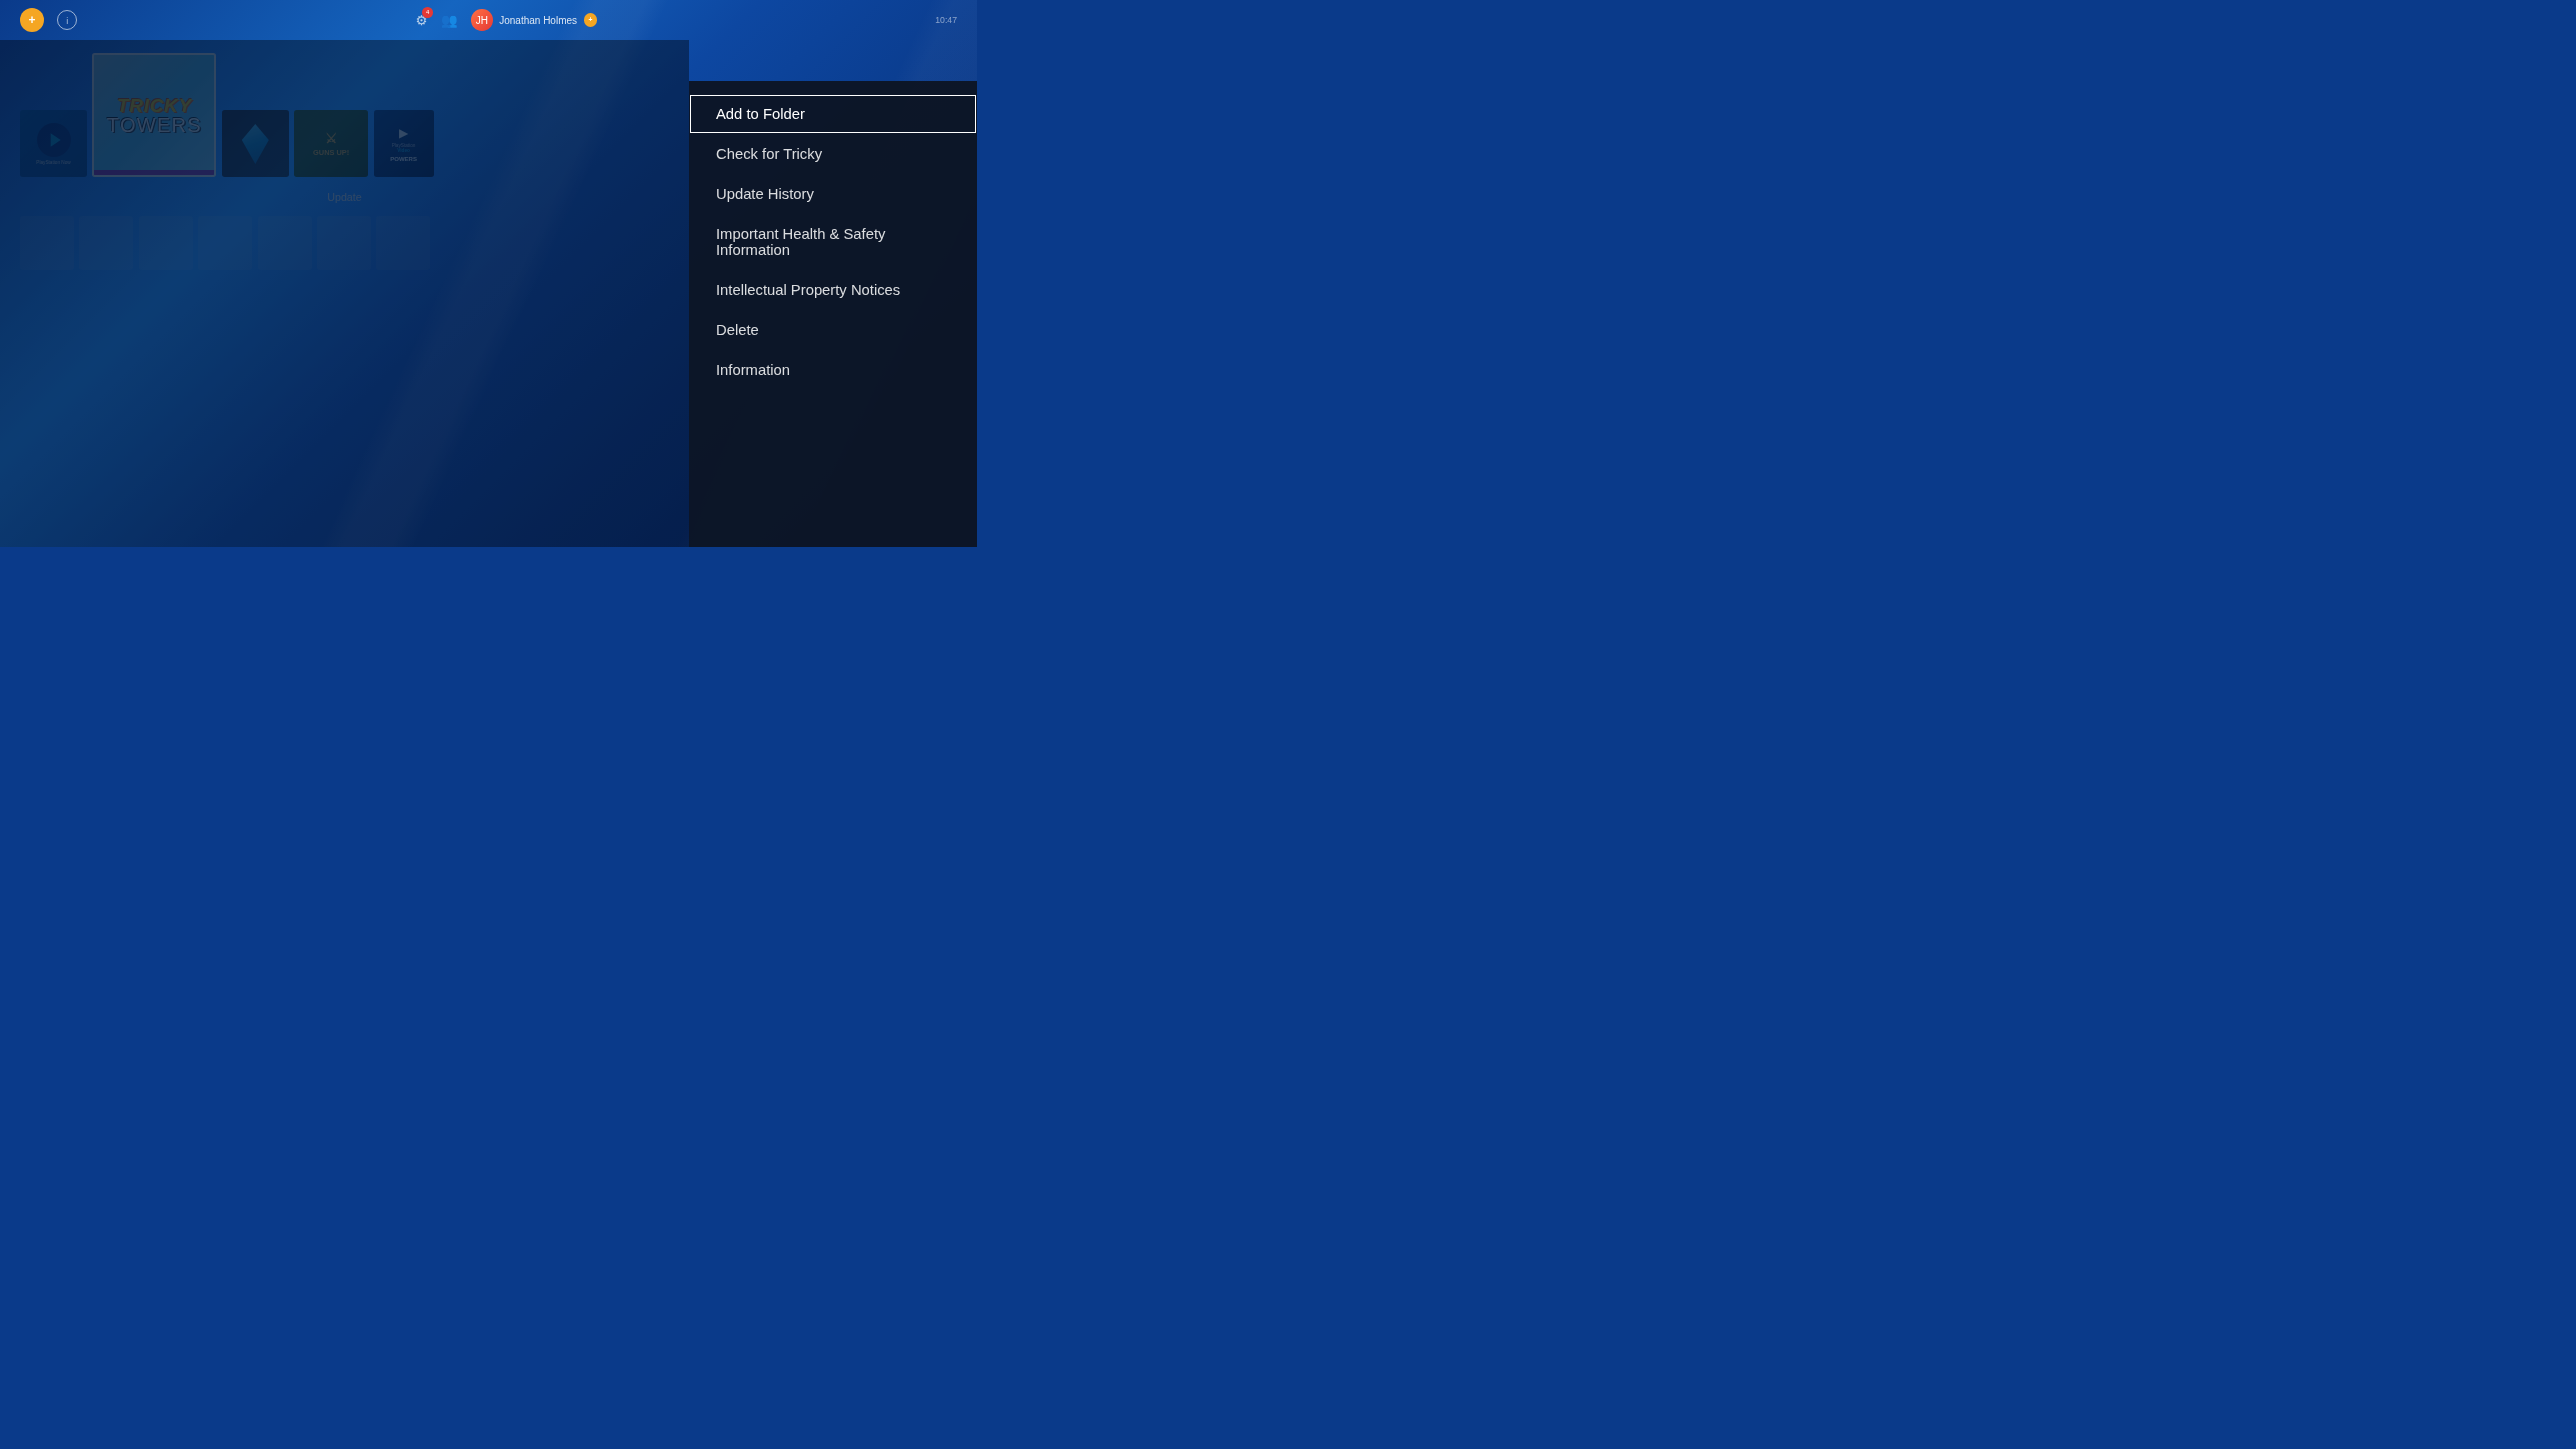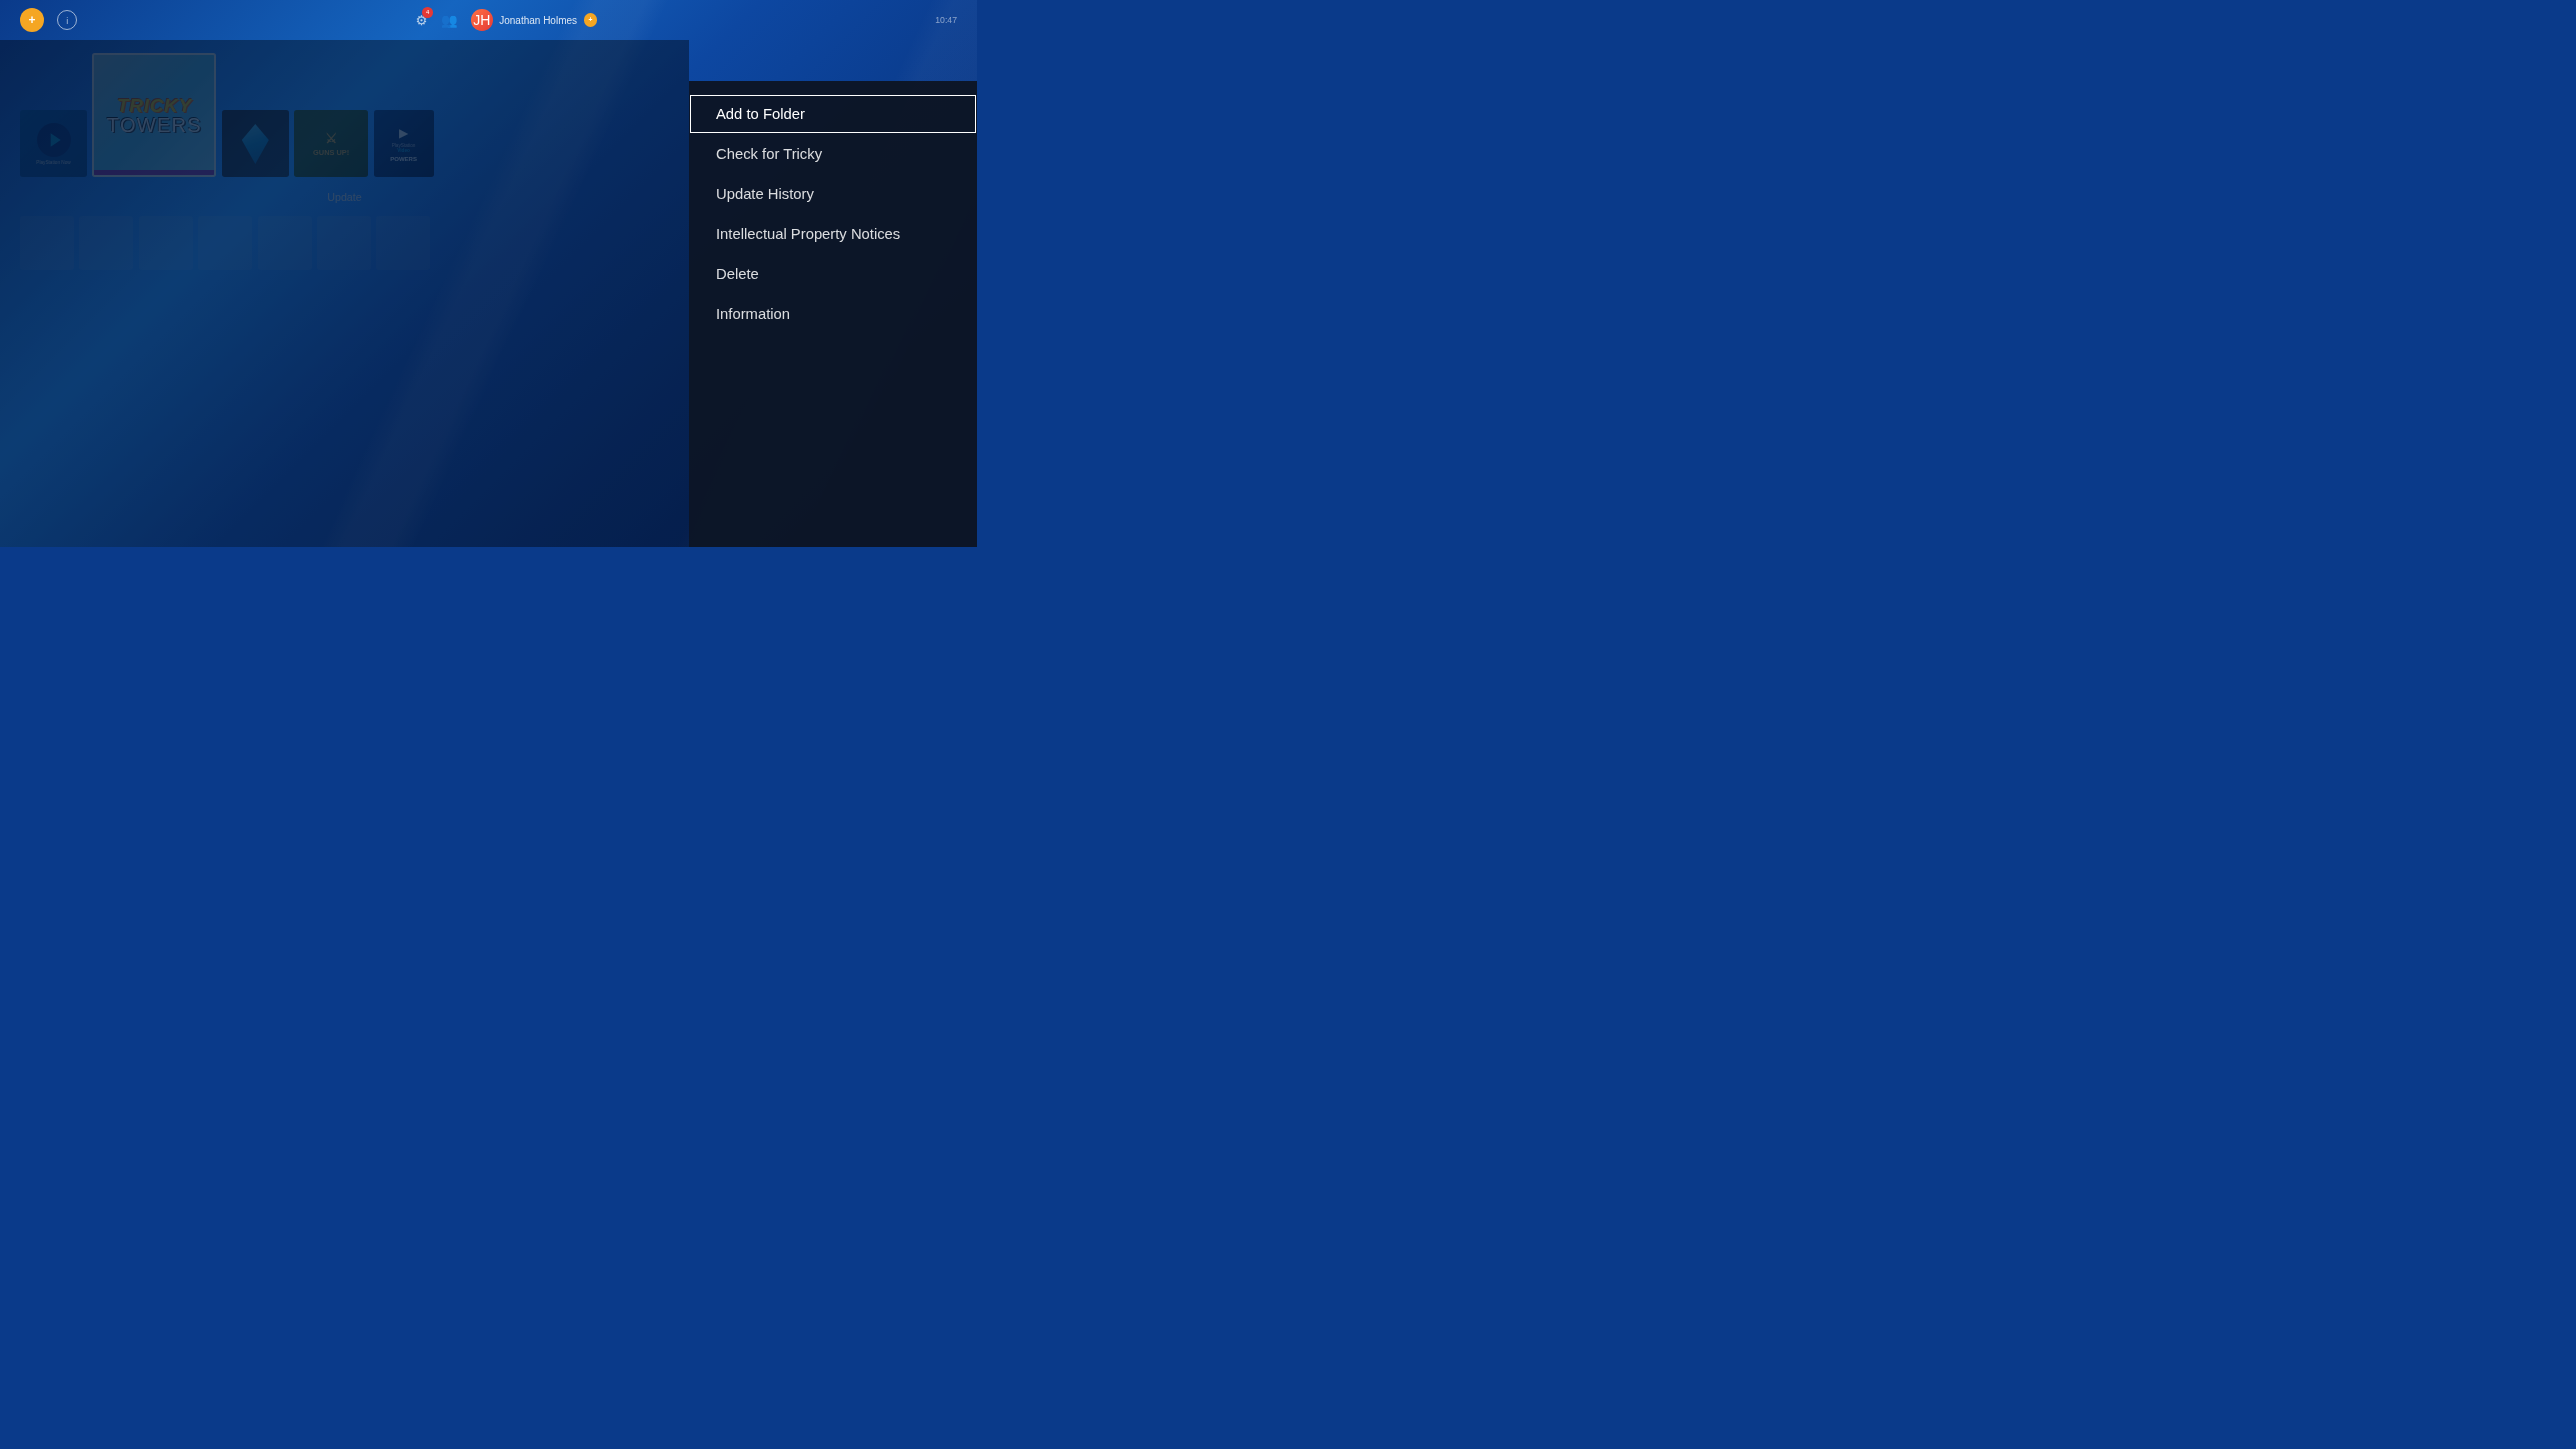--- a/index.html
+++ b/index.html
@@ -130,21 +130,21 @@
     .user-avatar {
       width: 21.5px;
       height: 21.5px;
       border-radius: 50%;
       background: linear-gradient(135deg, #ff7043, #e53935);
       overflow: hidden;
       display: flex;
       align-items: center;
       justify-content: center;
       color: white;
-      font-size: 14px;
+      font-size: 10px;
     }
 
     .topbar-right {
       display: flex;
       align-items: center;
       gap: 13.4px;
       color: rgba(255,255,255,0.5);
       font-size: 8.7px;
     }
 
@@ -447,20 +447,23 @@
     <div class="menu-item active">
       <span>Add to Folder</span>
     </div>
     <div class="menu-item">
       <span>Check for Tricky</span>
     </div>
     <div class="menu-item">
       <span>Update History</span>
     </div>
     <div class="menu-item">
+      <span>Important Health &amp; Safety Information</span>
+    </div>
+    <div class="menu-item">
       <span>Intellectual Property Notices</span>
     </div>
     <div class="menu-item">
       <span>Delete</span>
     </div>
     <div class="menu-item">
       <span>Information</span>
     </div>
   </div>
 

